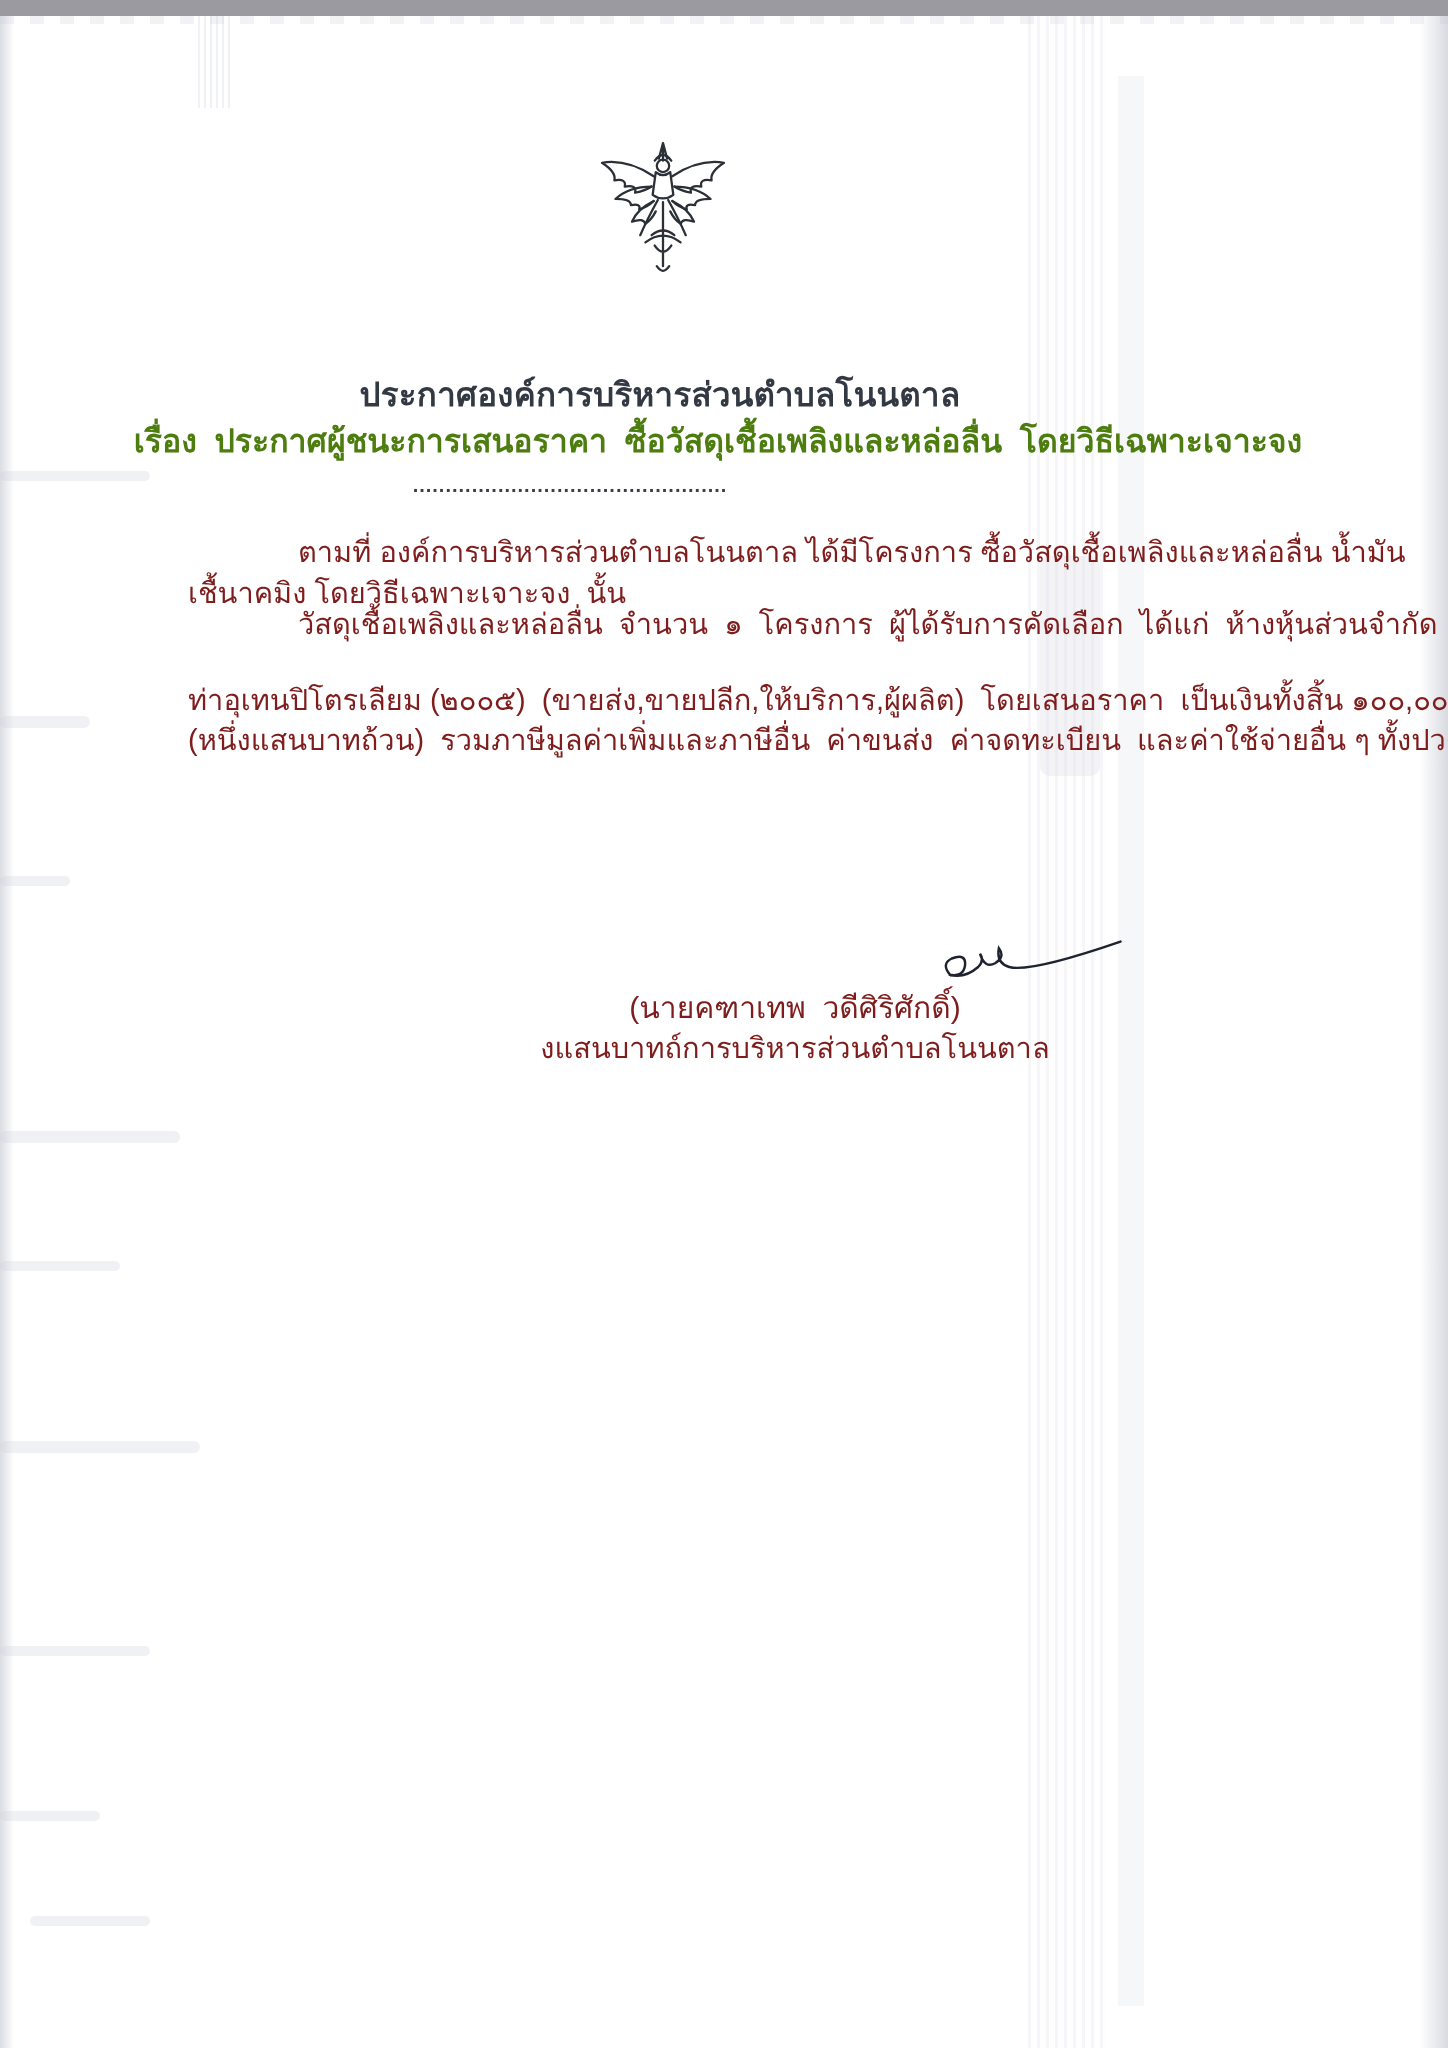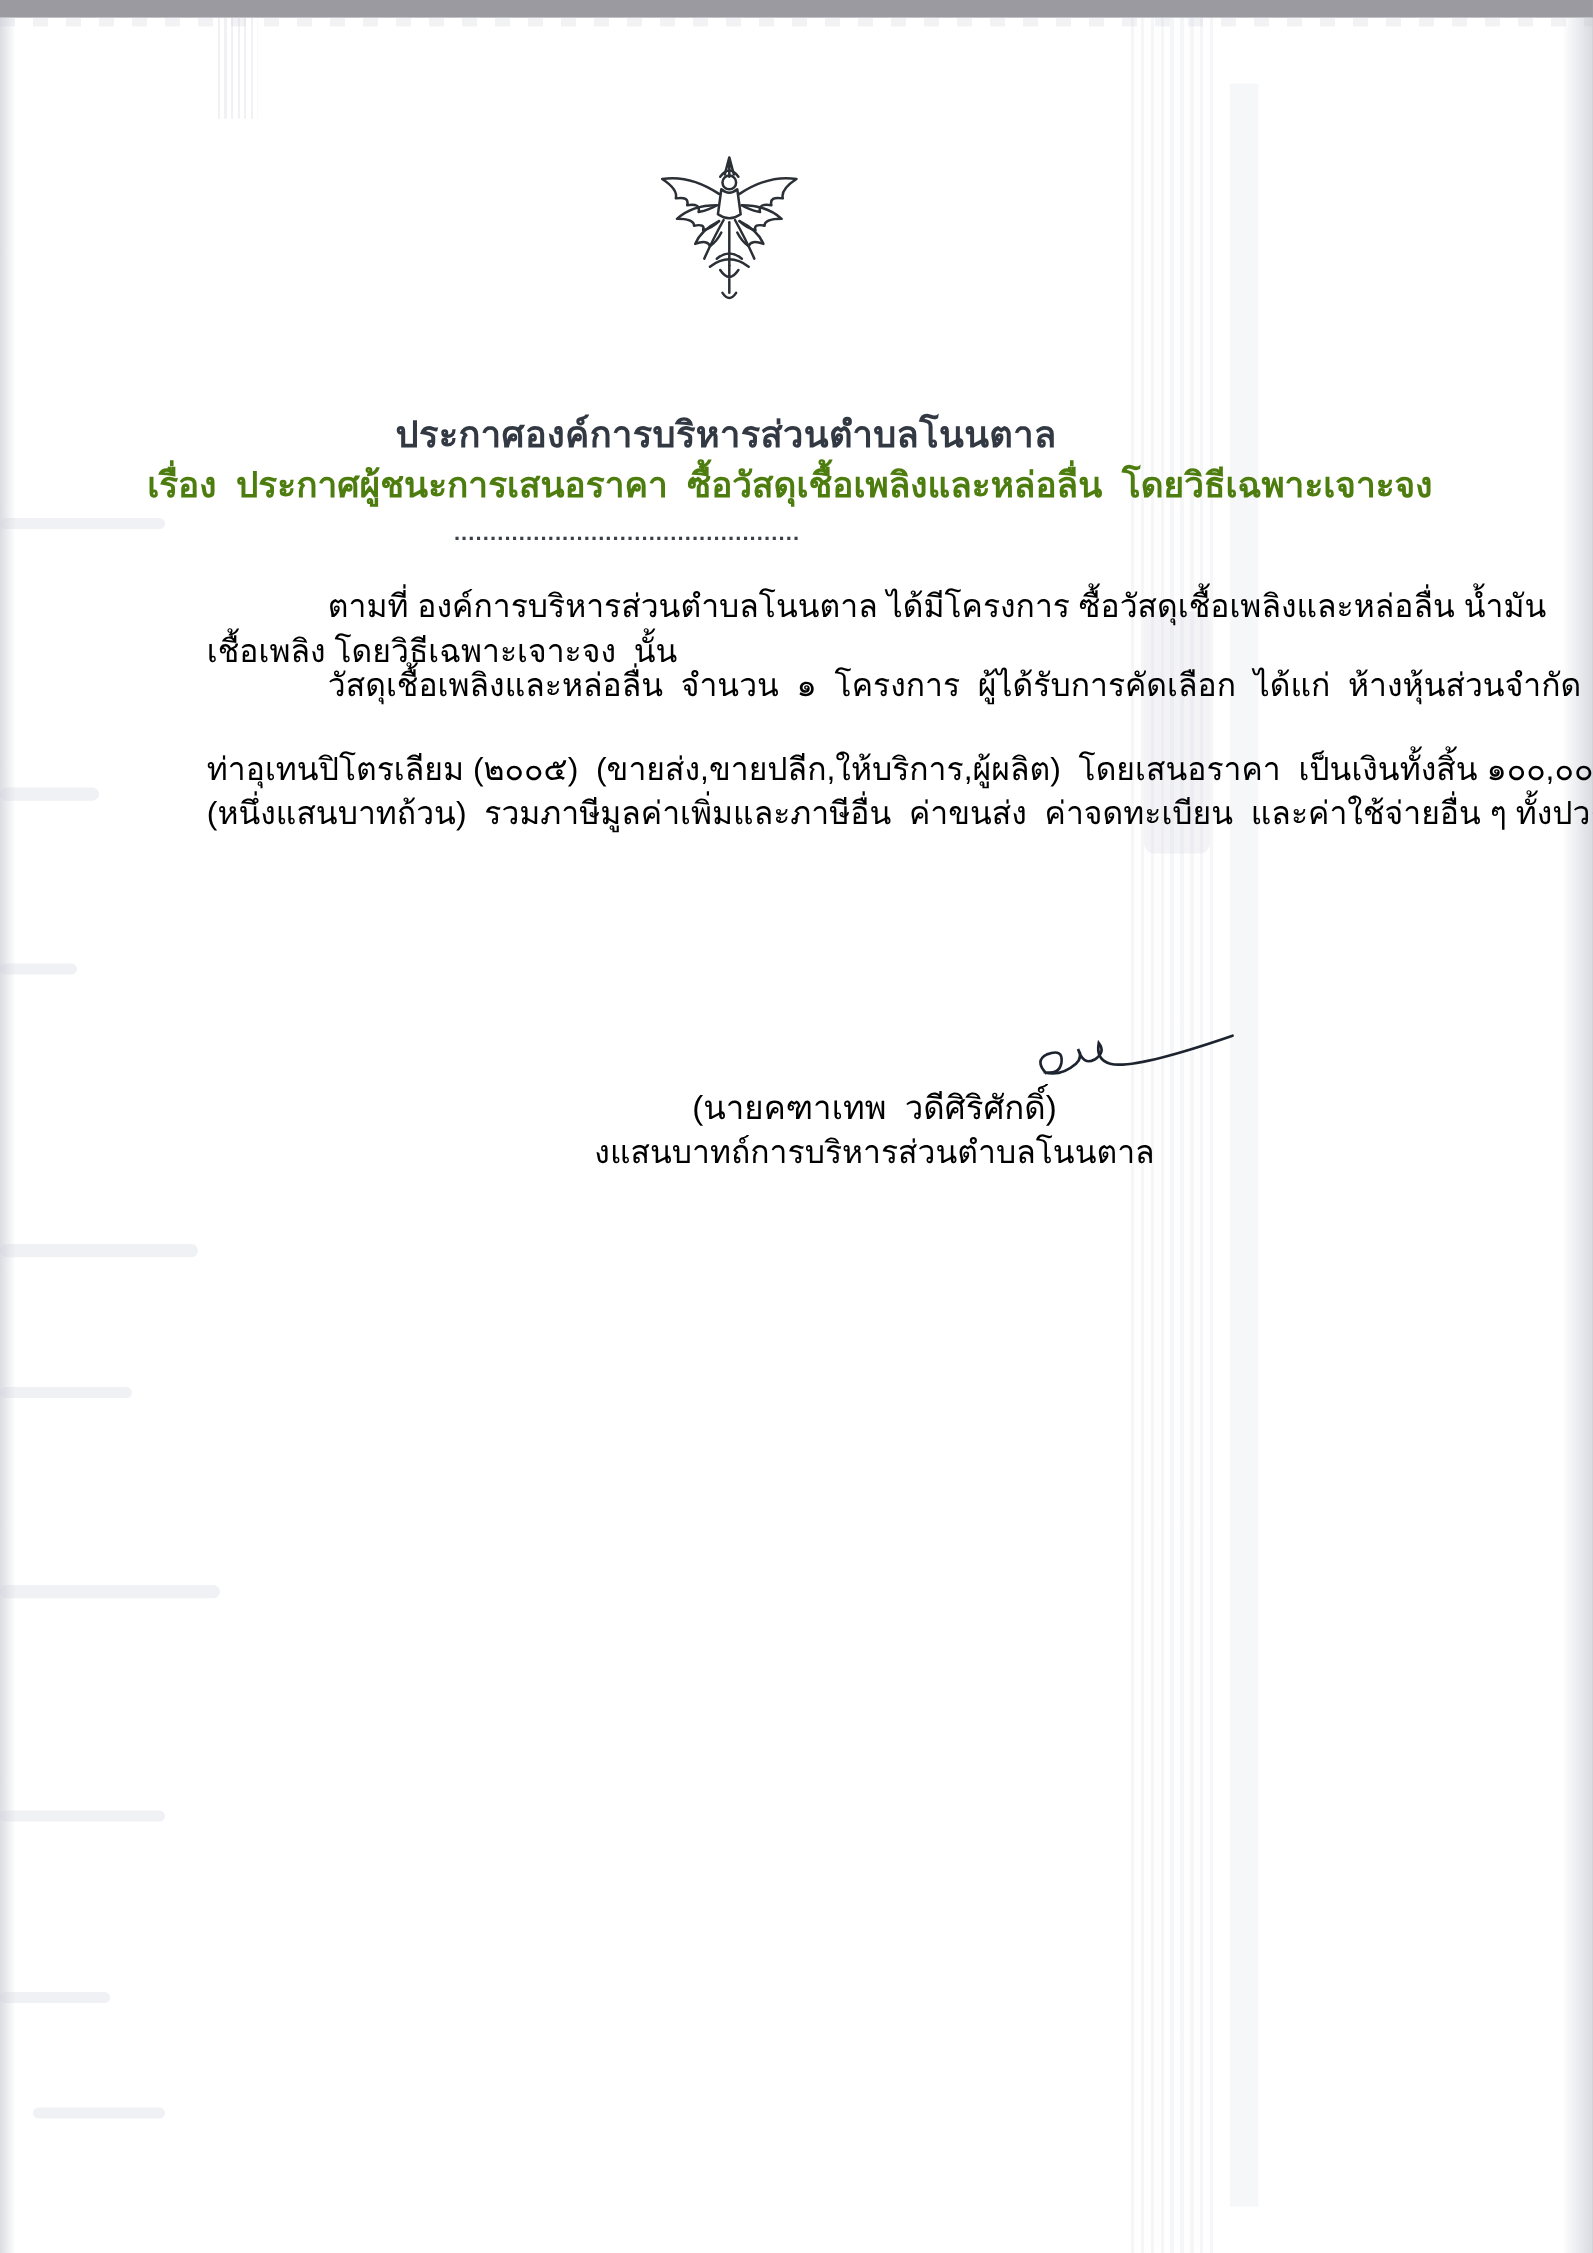--- a/index.html
+++ b/index.html
@@ -42,21 +42,21 @@
 
   
   .abs{position:absolute;white-space:pre;}
   .emblem{left:565px;top:106px;width:160px;height:150px;}
   .doc-title{top:352px;left:660px;transform:translateX(-50%);
     font-size:33px;font-weight:600;color:#333943;letter-spacing:.3px;}
   .doc-subject{top:399px;left:718px;transform:translateX(-50%);
     font-size:32px;font-weight:600;color:#4d7c0f;}
   .dots{top:458px;left:570px;transform:translateX(-50%);
     font-size:20px;font-weight:700;letter-spacing:1px;color:#3a4049;}
-  .bodyline{font-size:29px;line-height:40px;color:#000000;}
+  .bodyline{font-size:29px;line-height:40px;color:#7f1d1d;}
   .p1l1{top:516px;left:298px;}
   .p1l2{top:557px;left:188px;}
   .p2l1{top:588px;left:298px;}
   .p2l2{top:664px;left:188px;}
   .p2l3{top:704px;left:188px;}
   .dateline{top:782px;left:610px;}
   .signature{left:912px;top:900px;width:200px;height:66px;}
   .signer-name{top:972px;left:795px;transform:translateX(-50%);font-size:30px;}
   .signer-title{top:1012px;left:795px;transform:translateX(-50%);font-size:29px;}
 </style>
@@ -109,21 +109,21 @@
         <path d="M67 102 Q75 114 83 102 M75 98 L75 122 M69 122 Q75 131 81 122"></path>
       </g>
     </svg>
   </div>
 
   <div class="abs doc-title">ประกาศองค์การบริหารส่วนตำบลโนนตาล</div>
   <div class="abs doc-subject">เรื่อง  ประกาศผู้ชนะการเสนอราคา  ซื้อวัสดุเชื้อเพลิงและหล่อลื่น  โดยวิธีเฉพาะเจาะจง</div>
   <div class="abs dots">................................................</div>
 
   <div class="abs bodyline p1l1">ตามที่ องค์การบริหารส่วนตำบลโนนตาล ได้มีโครงการ ซื้อวัสดุเชื้อเพลิงและหล่อลื่น น้ำมัน</div>
-  <div class="abs bodyline p1l2">เชื้อเพลิง โดยวิธีเฉพาะเจาะจง  นั้น</div>
+  <div class="abs bodyline p1l2">เชื้นาคมิง โดยวิธีเฉพาะเจาะจง  นั้น</div>
 
   <div class="abs bodyline p2l1">วัสดุเชื้อเพลิงและหล่อลื่น  จำนวน  ๑  โครงการ  ผู้ได้รับการคัดเลือก  ได้แก่  ห้างหุ้นส่วนจำกัด</div>
   <div class="abs bodyline p2l2">ท่าอุเทนปิโตรเลียม (๒๐๐๕)  (ขายส่ง,ขายปลีก,ให้บริการ,ผู้ผลิต)  โดยเสนอราคา  เป็นเงินทั้งสิ้น ๑๐๐,๐๐๐  บาท</div>
   <div class="abs bodyline p2l3">(หนึ่งแสนบาทถ้วน)  รวมภาษีมูลค่าเพิ่มและภาษีอื่น  ค่าขนส่ง  ค่าจดทะเบียน  และค่าใช้จ่ายอื่น ๆ ทั้งปวง</div>
 
 
   <div class="abs signature">
     <svg viewBox="0 0 200 70" width="200" height="66" aria-hidden="true">
       <path d="M16 44 Q5 32 17 26 Q33 20 31 34 Q29 46 14 43 Q30 48 45 35 Q52 28 47 21 Q52 37 63 31 Q74 24 67 15 Q64 31 78 35 Q100 41 196 8" fill="none" stroke="#1d2430" stroke-width="2.6" stroke-linecap="round"></path>
     </svg>

